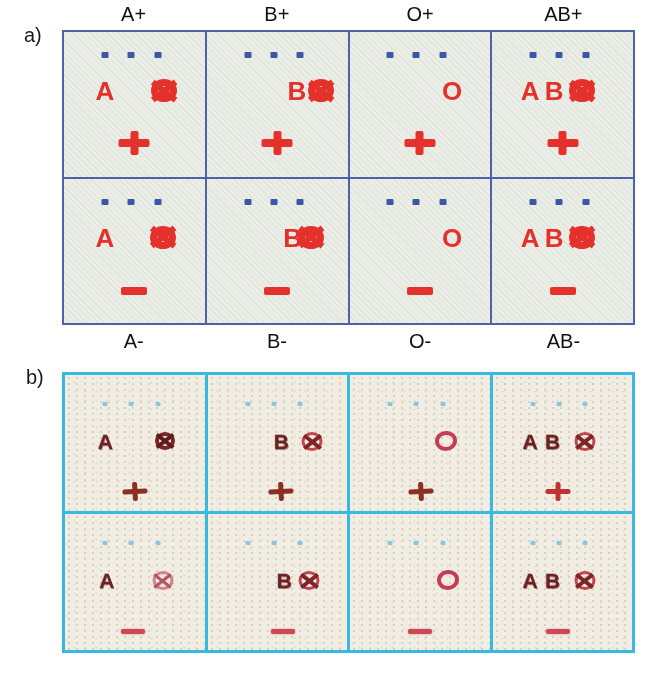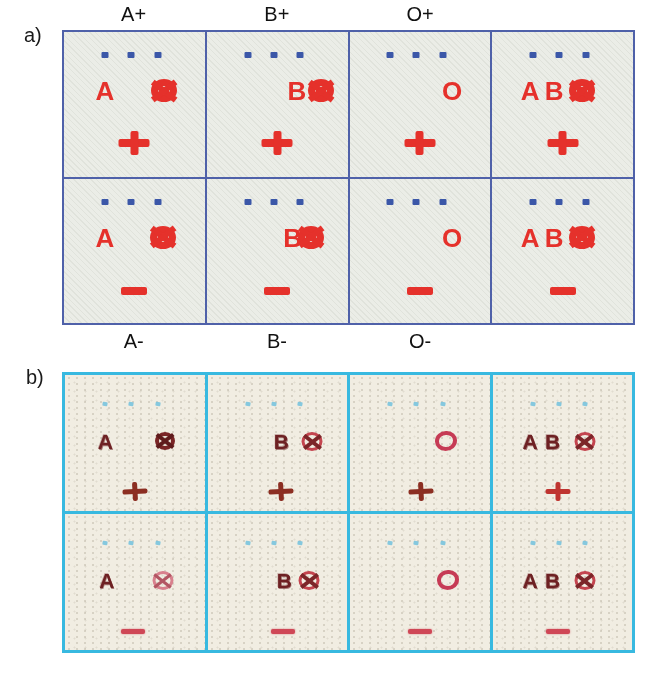--- a/index.html
+++ b/index.html
@@ -101,20 +101,21 @@
 <body>
 
 <div id="stage">
 
   <span id="label-a" class="panel-letter">a)</span>
 
   <div class="col-labels top-labels">
     <span class="col-label">A+</span>
     <span class="col-label">B+</span>
     <span class="col-label">O+</span>
+    <span class="col-label">AB+</span>
   </div>
 
   <div class="panel panel-a">
       <div class="cell pa">
         <div class="dots">
           <span class="dot" style="left: 29%;"></span>
           <span class="dot" style="left: 47.5%;"></span>
           <span class="dot" style="left: 66.5%;"></span>
         </div>
         <span class="glyph g-sch" style="left: 29%;">A</span>
@@ -214,20 +215,21 @@
           <i class="xb x2"></i>
         </span>
         <span class="sign minus sv-sch" style="left: 50%;"></span>
       </div>
     </div>
 
   <div class="col-labels bottom-labels">
     <span class="col-label">A-</span>
     <span class="col-label">B-</span>
     <span class="col-label">O-</span>
+    <span class="col-label">AB-</span>
   </div>
 
   <span id="label-b" class="panel-letter">b)</span>
 
   <div class="panel panel-b">
       <div class="cell pb">
         <div class="dots">
           <span class="dot" style="left: 29%;"></span>
           <span class="dot" style="left: 47.5%;"></span>
           <span class="dot" style="left: 66.5%;"></span>

